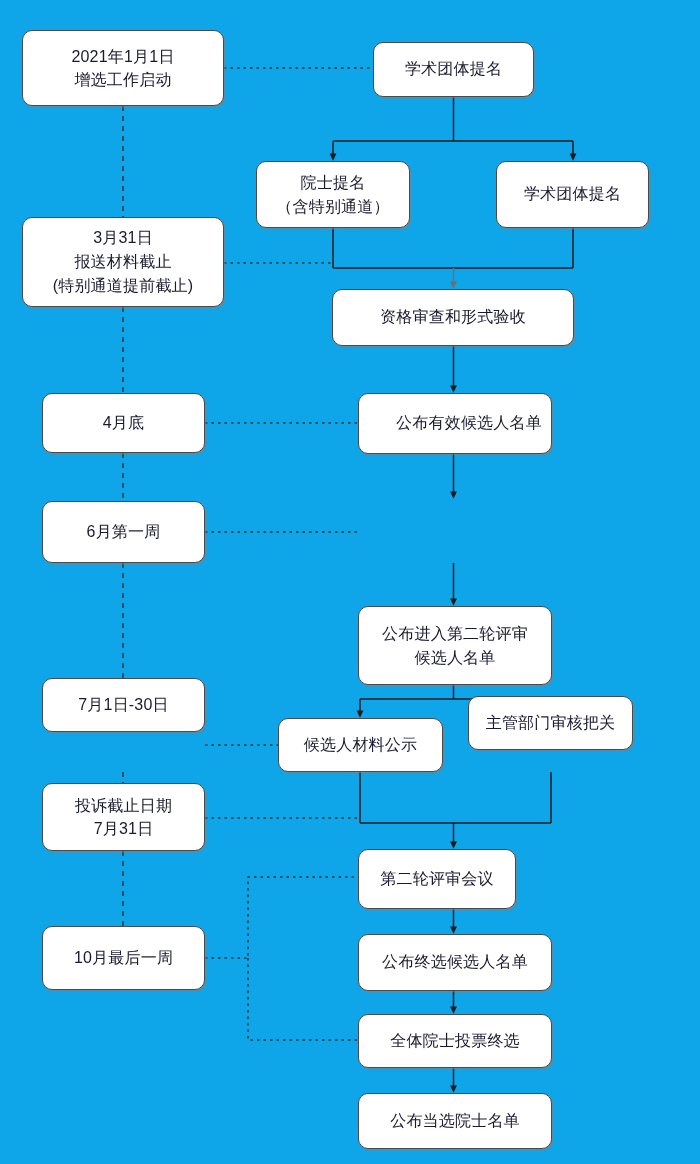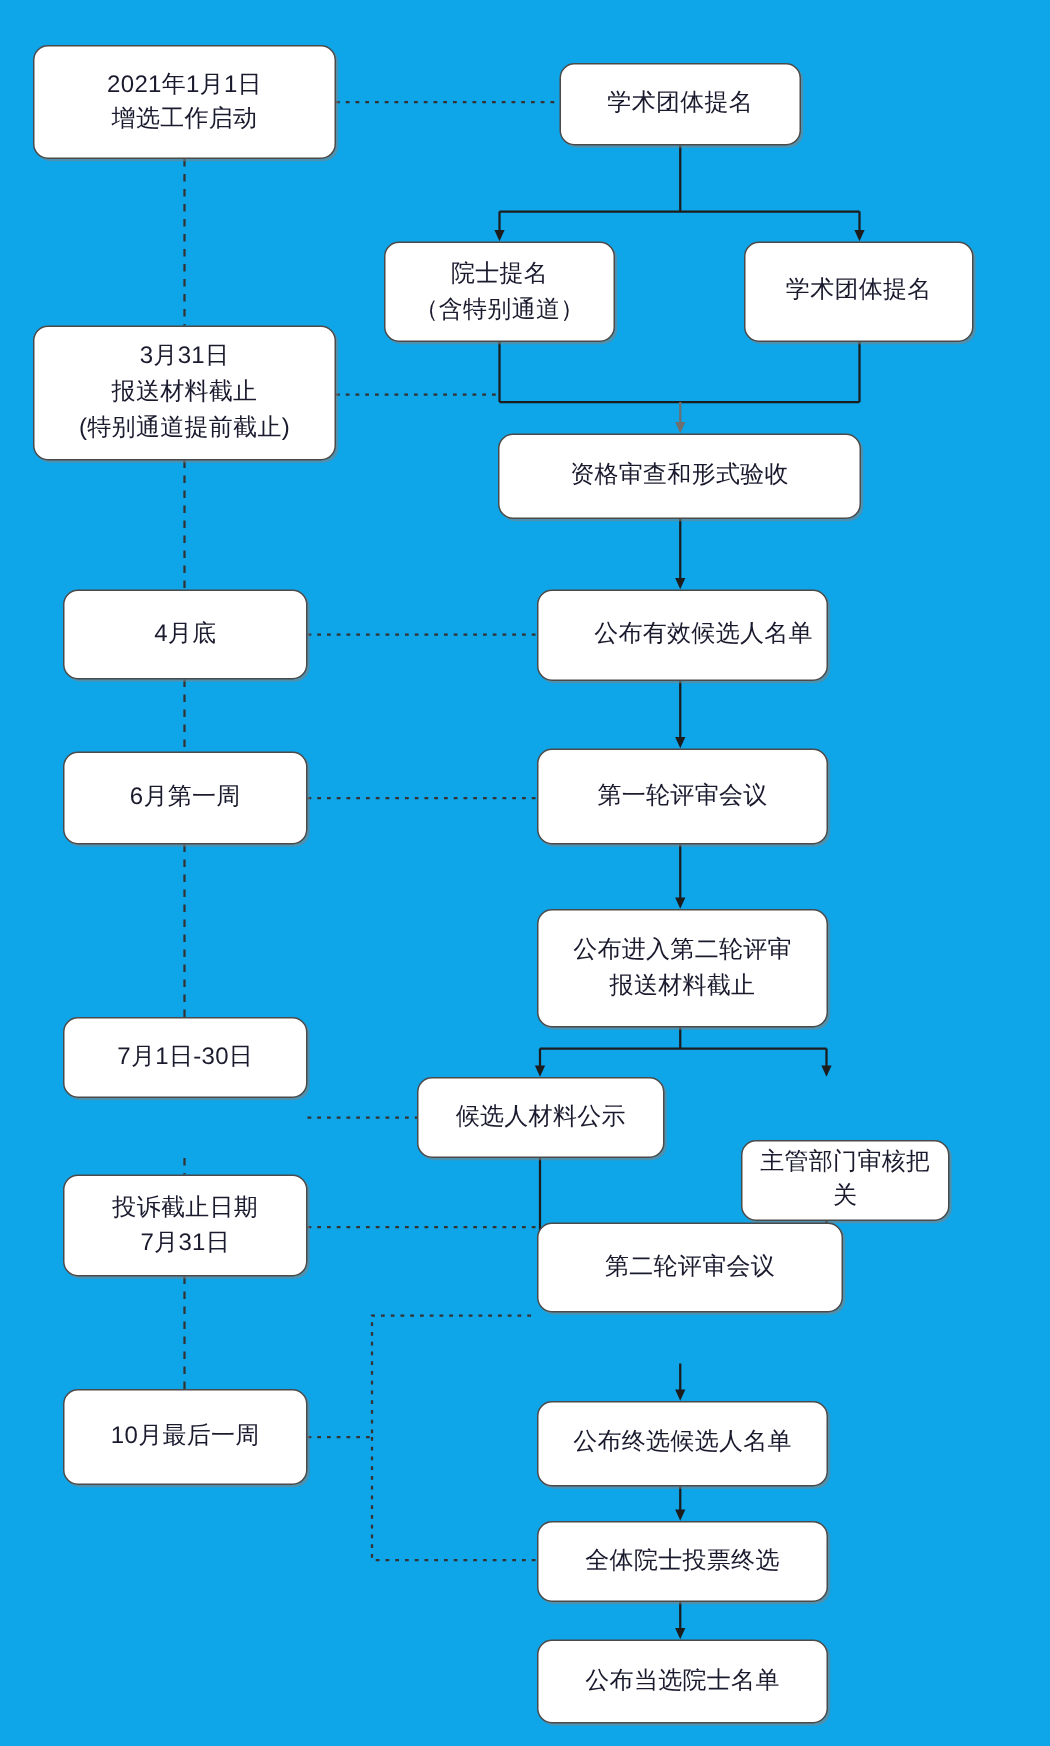--- a/index.html
+++ b/index.html
@@ -137,30 +137,29 @@
 
   <div class="node-box two-line" style="left:256px; top:161px; width:154px; height:67px;">院士提名
 （含特别通道）</div>
 
   <div class="node-box" style="left:496px; top:161px; width:153px; height:67px;">学术团体提名</div>
 
   <div class="node-box" style="left:332px; top:289px; width:242px; height:57px;">资格审查和形式验收</div>
 
   <div class="node-box" style="left:358px; top:393px; width:194px; height:61px;padding-left:32px;">公布有效候选人名单</div>
 
-  <div class="node-box" style="left:358px; top:499px; width:194px; height:64px;">第一轮评审会议</div>
 
   <div class="node-box two-line" style="left:358px; top:606px; width:194px; height:79px;">公布进入第二轮评审
-报送材料截止</div>
+候选人名单</div>
 
   <div class="node-box" style="left:278px; top:718px; width:165px; height:54px;">候选人材料公示</div>
 
-  <div class="node-box" style="left:468px; top:760px; width:139px; height:54px;margin-left:26px;">主管部门审核把关</div>
+  <div class="node-box" style="left:468px; top:696px; width:165px; height:54px;">主管部门审核把关</div>
 
-  <div class="node-box" style="left:358px; top:815px; width:204px; height:60px;">第二轮评审会议</div>
+  <div class="node-box" style="left:358px; top:849px; width:158px; height:60px;">第二轮评审会议</div>
 
   <div class="node-box" style="left:358px; top:934px; width:194px; height:57px;">公布终选候选人名单</div>
 
   <div class="node-box" style="left:358px; top:1014px; width:194px; height:54px;">全体院士投票终选</div>
 
   <div class="node-box" style="left:358px; top:1093px; width:194px; height:56px;">公布当选院士名单</div>
 
 </div>
 
 </body></html>

